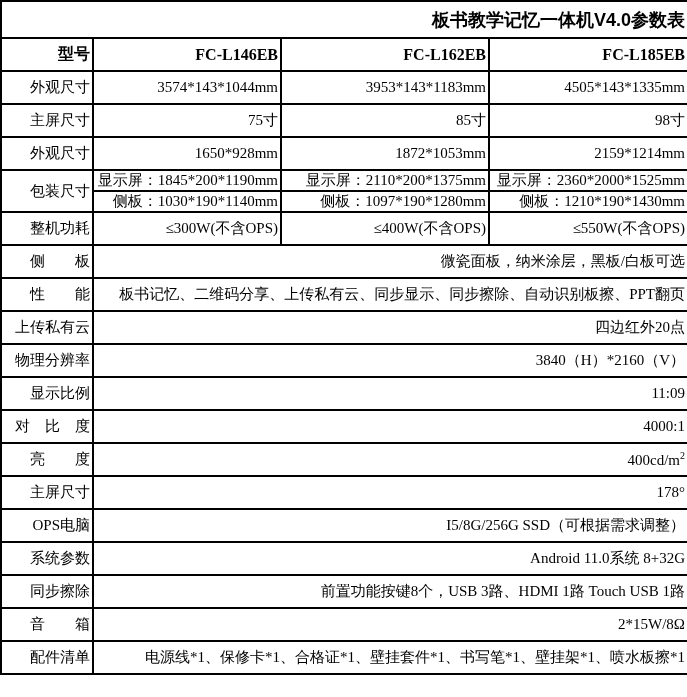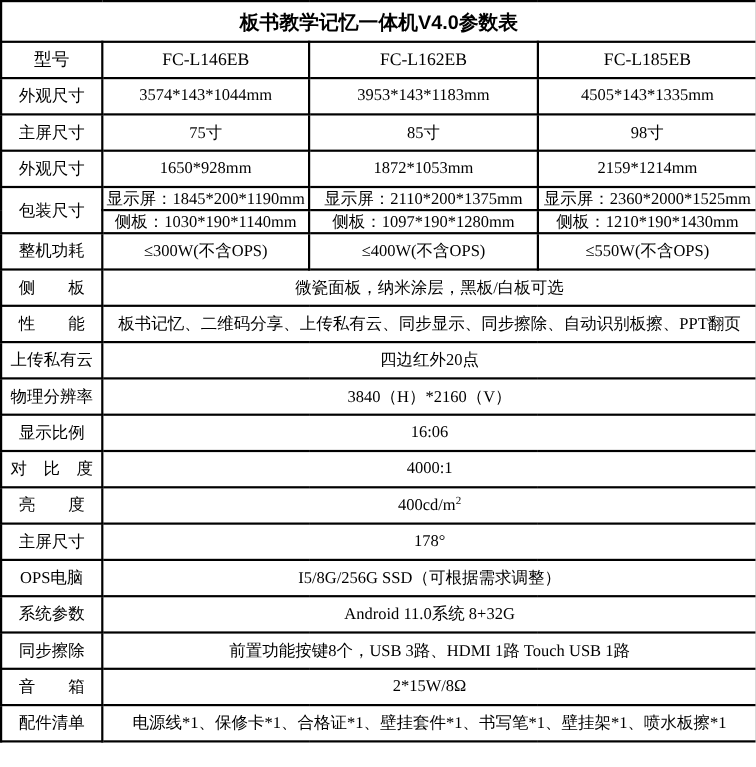--- a/index.html
+++ b/index.html
@@ -14,36 +14,36 @@
     background: #ffffff;
     overflow: hidden;
   }
   table.spec {
     width: 687px;
     border-collapse: collapse;
     table-layout: fixed;
   }
   table.spec td {
     border: 2px solid #000000;
-    text-align: center;
+    text-align: right;
     vertical-align: middle;
     font-size: 15px;
     padding: 0 2px;
     overflow: hidden;
     white-space: nowrap;
   }
   tr.r-title td {
     height: 37px;
     font-family: "Liberation Sans", "DejaVu Sans", sans-serif;
     font-weight: bold;
     font-size: 18px;
   }
   tr.r-head td {
     height: 33px;
-    font-weight: normal;
+    font-weight: bold;
     font-size: 16px;
   }
   tr.r-std td  { height: 33px; margin-left: 20px; }
   tr.r-sub td  { height: 20px; }
   td.lbl { font-size: 16px; }
   sup { font-size: 10px; }
 </style>
 </head>
 <body>
 
@@ -123,21 +123,21 @@
       <td colspan="3">四边红外20点</td>
     </tr>
 
     <tr class="r-std">
       <td class="lbl">物理分辨率</td>
       <td colspan="3">3840（H）*2160（V）</td>
     </tr>
 
     <tr class="r-std">
       <td class="lbl">显示比例</td>
-      <td colspan="3">16:06</td>
+      <td colspan="3">11:09</td>
     </tr>
 
     <tr class="r-std">
       <td class="lbl">对　比　度</td>
       <td colspan="3">4000:1</td>
     </tr>
 
     <tr class="r-std">
       <td class="lbl">亮　　度</td>
       <td colspan="3"><span>400cd/m</span><sup>2</sup></td>

